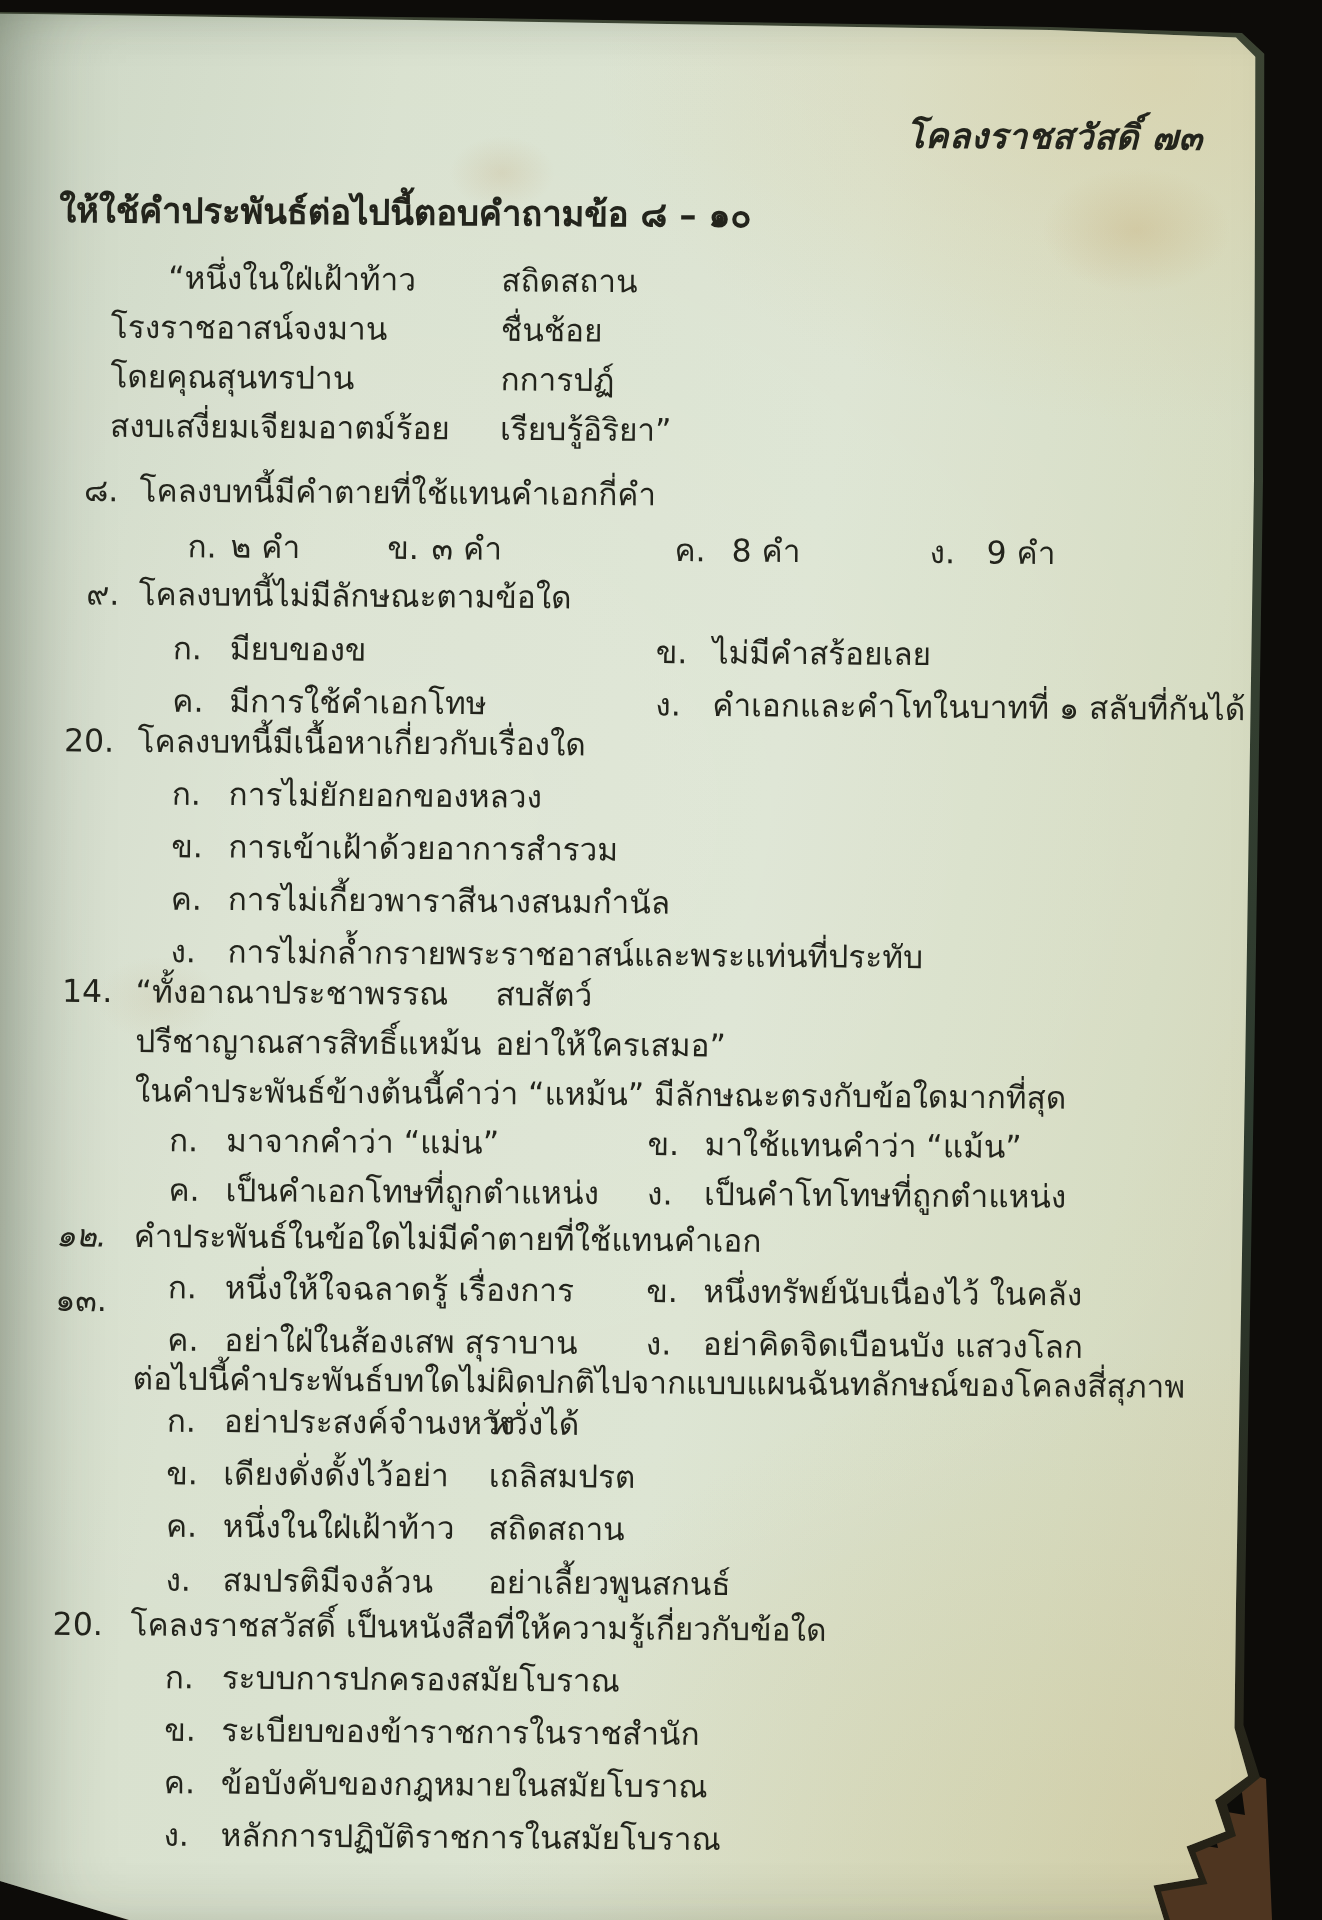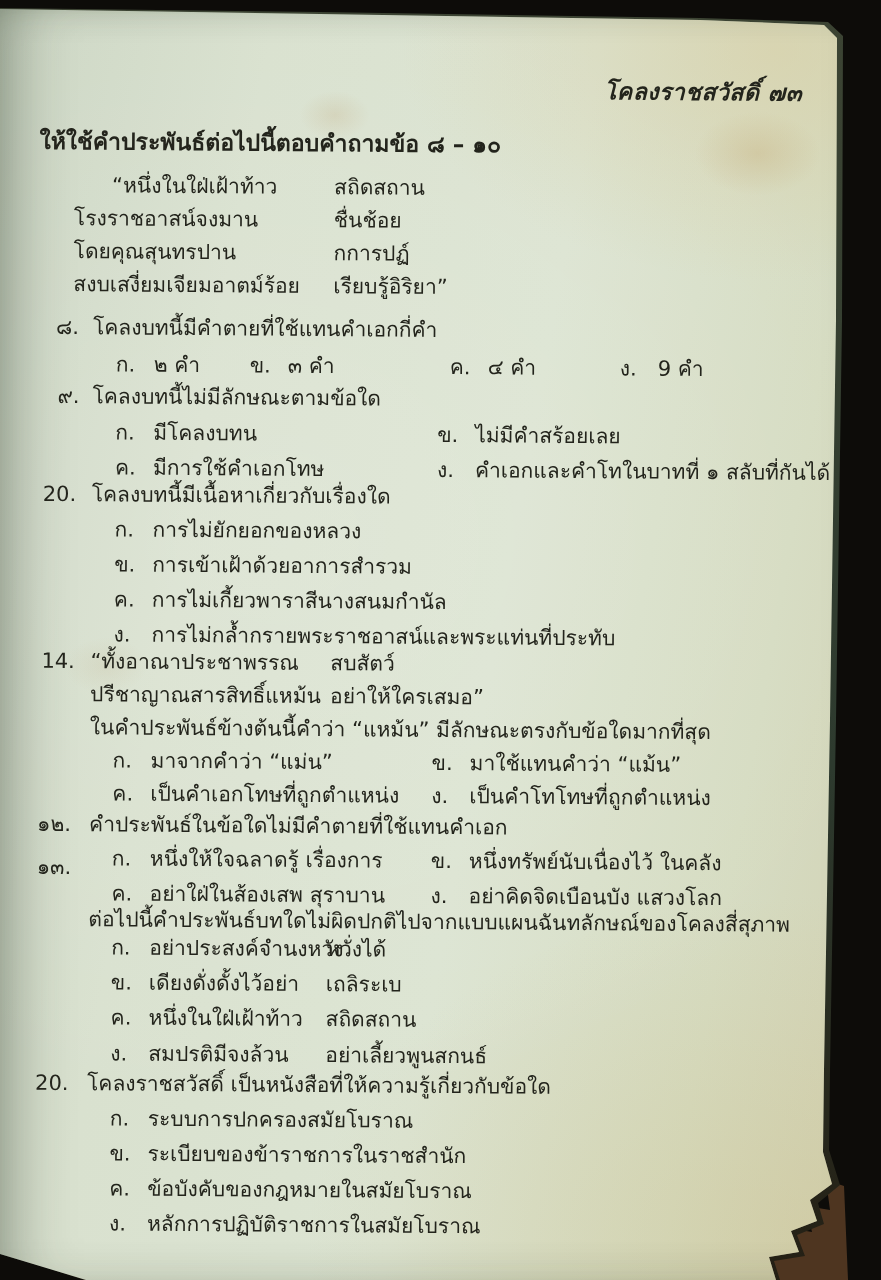--- a/index.html
+++ b/index.html
@@ -86,39 +86,39 @@
     <span class="right">กการปฏ์</span>
   </div>
   <div class="line poem" style="top:269px;left:75px;width:760px;">
     <span>สงบเสงี่ยมเจียมอาตม์ร้อย</span>
     <span class="right">เรียบรู้อิริยา”</span>
   </div>
 
   <div class="qnum" style="top:312px;left:58px;">๘.</div>
   <div class="line" style="top:312px;left:95px;">โคลงบทนี้มีคำตายที่ใช้แทนคำเอกกี่คำ</div>
   <div class="line" style="top:349px;left:0;width:881px;">
-    <span class="col2" style="left:118px;">
+    <span class="col2" style="left:118px;text-align:center;">
       <span class="opt-label">ก.</span><span>๒ คำ</span>
     </span>
-    <span class="col2" style="left:252px;">
+    <span class="col2" style="left:252px;text-align:center;">
       <span class="opt-label">ข.</span><span>๓ คำ</span>
     </span>
     <span class="col2" style="left:452px;">
-      <span class="opt-label">ค.</span><span>๔ คำ</span>
+      <span class="opt-label">ค.</span><span>8 คำ</span>
     </span>
     <span class="col2" style="left:622px;">
       <span class="opt-label">ง.</span><span>9 คำ</span>
     </span>
   </div>
 
   <div class="qnum" style="top:381px;left:60px;">๙.</div>
   <div class="line" style="top:381px;left:95px;">โคลงบทนี้ไม่มีลักษณะตามข้อใด</div>
   <div class="line" style="top:417px;left:0;width:881px;">
     <span class="col2" style="left:118px;">
-      <span class="opt-label">ก.</span><span>มีโคลงบทน</span>
+      <span class="opt-label">ก.</span><span>มียบของข</span>
     </span>
     <span class="col2" style="left:440px;">
       <span class="opt-label">ข.</span><span>ไม่มีคำสร้อยเลย</span>
     </span>
   </div>
   <div class="line" style="top:452px;left:0;width:881px;">
     <span class="col2" style="left:118px;">
       <span class="opt-label">ค.</span><span>มีการใช้คำเอกโทษ</span>
     </span>
     <span class="col2" style="left:440px;">
@@ -161,21 +161,21 @@
   </div>
   <div class="line" style="top:778px;left:0;width:881px;">
     <span class="col2" style="left:118px;">
       <span class="opt-label">ค.</span><span>เป็นคำเอกโทษที่ถูกตำแหน่ง</span>
     </span>
     <span class="col2" style="left:437px;">
       <span class="opt-label">ง.</span><span>เป็นคำโทโทษที่ถูกตำแหน่ง</span>
     </span>
   </div>
 
-  <div class="qnum" style="top:809px;left:43px;">๑๒.</div>
+  <div class="qnum" style="top:809px;left:43px;font-style:italic;">๑๒.</div>
   <div class="line" style="top:809px;left:95px;">คำประพันธ์ในข้อใดไม่มีคำตายที่ใช้แทนคำเอก</div>
   <div class="line" style="top:843px;left:0;width:881px;">
     <span class="col2" style="left:118px;">
       <span class="opt-label">ก.</span><span>หนึ่งให้ใจฉลาดรู้ เรื่องการ</span>
     </span>
     <span class="col2" style="left:437px;">
       <span class="opt-label">ข.</span><span>หนึ่งทรัพย์นับเนื่องไว้ ในคลัง</span>
     </span>
   </div>
   <div class="line" style="top:878px;left:0;width:881px;">
@@ -188,21 +188,21 @@
   </div>
 
   <div class="qnum" style="top:852px;left:43px;">๑๓.</div>
   <div class="line" style="top:904px;left:95px;">ต่อไปนี้คำประพันธ์บทใดไม่ผิดปกติไปจากแบบแผนฉันทลักษณ์ของโคลงสี่สุภาพ</div>
   <div class="line pair" style="top:932px;left:118px;width:600px;">
     <span class="opt-label">ก.</span><span>อย่าประสงค์จำนงหวัง</span>
     <span class="right">หวั่งได้</span>
   </div>
   <div class="line pair" style="top:967px;left:118px;width:600px;">
     <span class="opt-label">ข.</span><span>เดียงดั่งดั้งไว้อย่า</span>
-    <span class="right">เถลิระเบ</span>
+    <span class="right">เถลิสมปรต</span>
   </div>
   <div class="line pair" style="top:1002px;left:118px;width:600px;">
     <span class="opt-label">ค.</span><span>หนึ่งในใฝ่เฝ้าท้าว</span>
     <span class="right">สถิดสถาน</span>
   </div>
   <div class="line pair" style="top:1038px;left:118px;width:600px;">
     <span class="opt-label">ง.</span><span>สมปรติมีจงล้วน</span>
     <span class="right">อย่าเลี้ยวพูนสกนธ์</span>
   </div>
 

